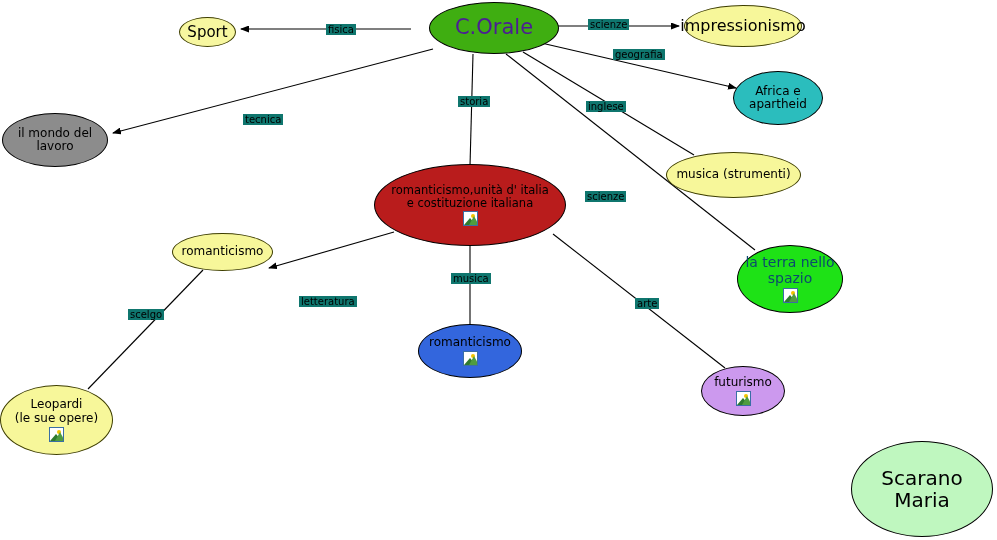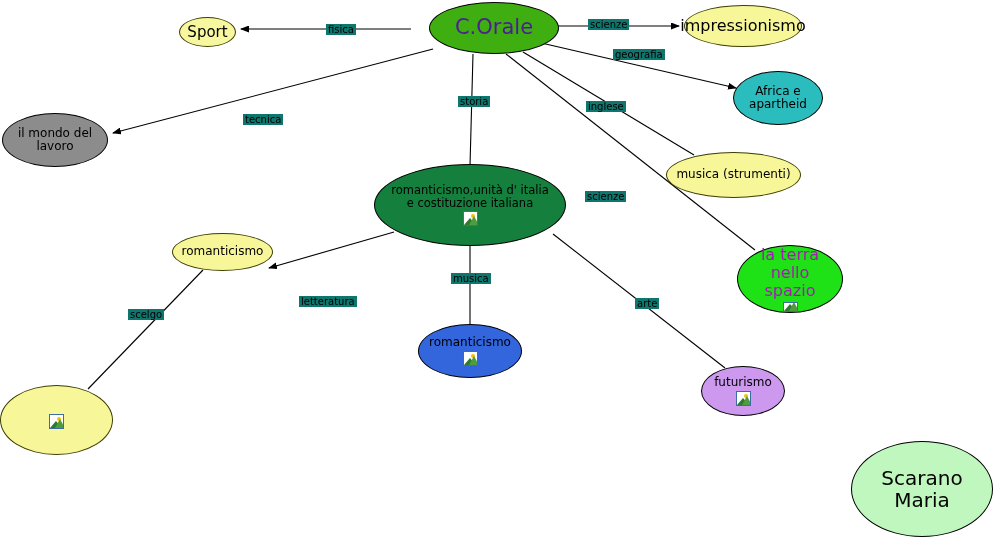--- a/index.html
+++ b/index.html
@@ -139,31 +139,31 @@
         <span class="node-label">Africa e
 apartheid</span>
       </div>
       <div class="node" style="left: 2px; top: 113px; width: 106px; height: 54px; background: rgb(140, 140, 140); border-color: rgb(0, 0, 0); color: rgb(0, 0, 0); font-size: 12px;">
         <span class="node-label">il mondo del
 lavoro</span>
       </div>
       <div class="node" style="left: 666px; top: 152px; width: 135px; height: 46px; background: rgb(247, 247, 154); border-color: rgb(61, 61, 0); color: rgb(0, 0, 0); font-size: 12px;">
         <span class="node-label">musica (strumenti)</span>
       </div>
-      <div class="node" style="left: 374px; top: 164px; width: 192px; height: 82px; background: #15803d; border-color: rgb(0, 0, 0); color: rgb(0, 0, 0); font-size: 11.5px;">
+      <div class="node" style="left: 374px; top: 164px; width: 192px; height: 82px; background: #b91c1c; border-color: rgb(0, 0, 0); color: rgb(0, 0, 0); font-size: 11.5px;">
         <span class="node-label">romanticismo,unità d' italia
 e costituzione italiana</span>
         <span class="pic-icon">
           <span class="sky"></span>
           <span class="sun"></span>
           <span class="hill"></span>
           <span class="hill2"></span>
         </span>
       </div>
-      <div class="node" style="left: 737px; top: 245px; width: 106px; height: 68px; background: rgb(30, 226, 22); border-color: rgb(0, 0, 0); color: #a21caf; font-size: 16px;">
+      <div class="node" style="left: 737px; top: 245px; width: 106px; height: 68px; background: rgb(30, 226, 22); border-color: rgb(0, 0, 0); color: #0c4a6e; font-size: 14px;">
         <span class="node-label">la terra nello
 spazio</span>
         <span class="pic-icon">
           <span class="sky"></span>
           <span class="sun"></span>
           <span class="hill"></span>
           <span class="hill2"></span>
         </span>
       </div>
       <div class="node" style="left: 172px; top: 233px; width: 101px; height: 38px; background: rgb(247, 247, 154); border-color: rgb(61, 61, 0); color: rgb(0, 0, 0); font-size: 12px;">
@@ -181,20 +181,22 @@
       <div class="node" style="left: 701px; top: 366px; width: 84px; height: 50px; background: rgb(204, 153, 238); border-color: rgb(0, 0, 0); color: rgb(0, 0, 0); font-size: 12px; text-align: right;">
         <span class="node-label">futurismo</span>
         <span class="pic-icon">
           <span class="sky"></span>
           <span class="sun"></span>
           <span class="hill"></span>
           <span class="hill2"></span>
         </span>
       </div>
       <div class="node" style="left: 0px; top: 385px; width: 113px; height: 70px; background: rgb(247, 247, 154); border-color: rgb(61, 61, 0); color: rgb(0, 0, 0); font-size: 12px;">
+        <span class="node-label">Leopardi
+(le sue opere)</span>
         <span class="pic-icon">
           <span class="sky"></span>
           <span class="sun"></span>
           <span class="hill"></span>
           <span class="hill2"></span>
         </span>
       </div>
       <div class="node" style="left: 851px; top: 441px; width: 142px; height: 96px; background: rgb(191, 247, 191); border-color: rgb(0, 0, 0); color: rgb(0, 0, 0); font-size: 20px;">
         <span class="node-label">Scarano
 Maria</span>

